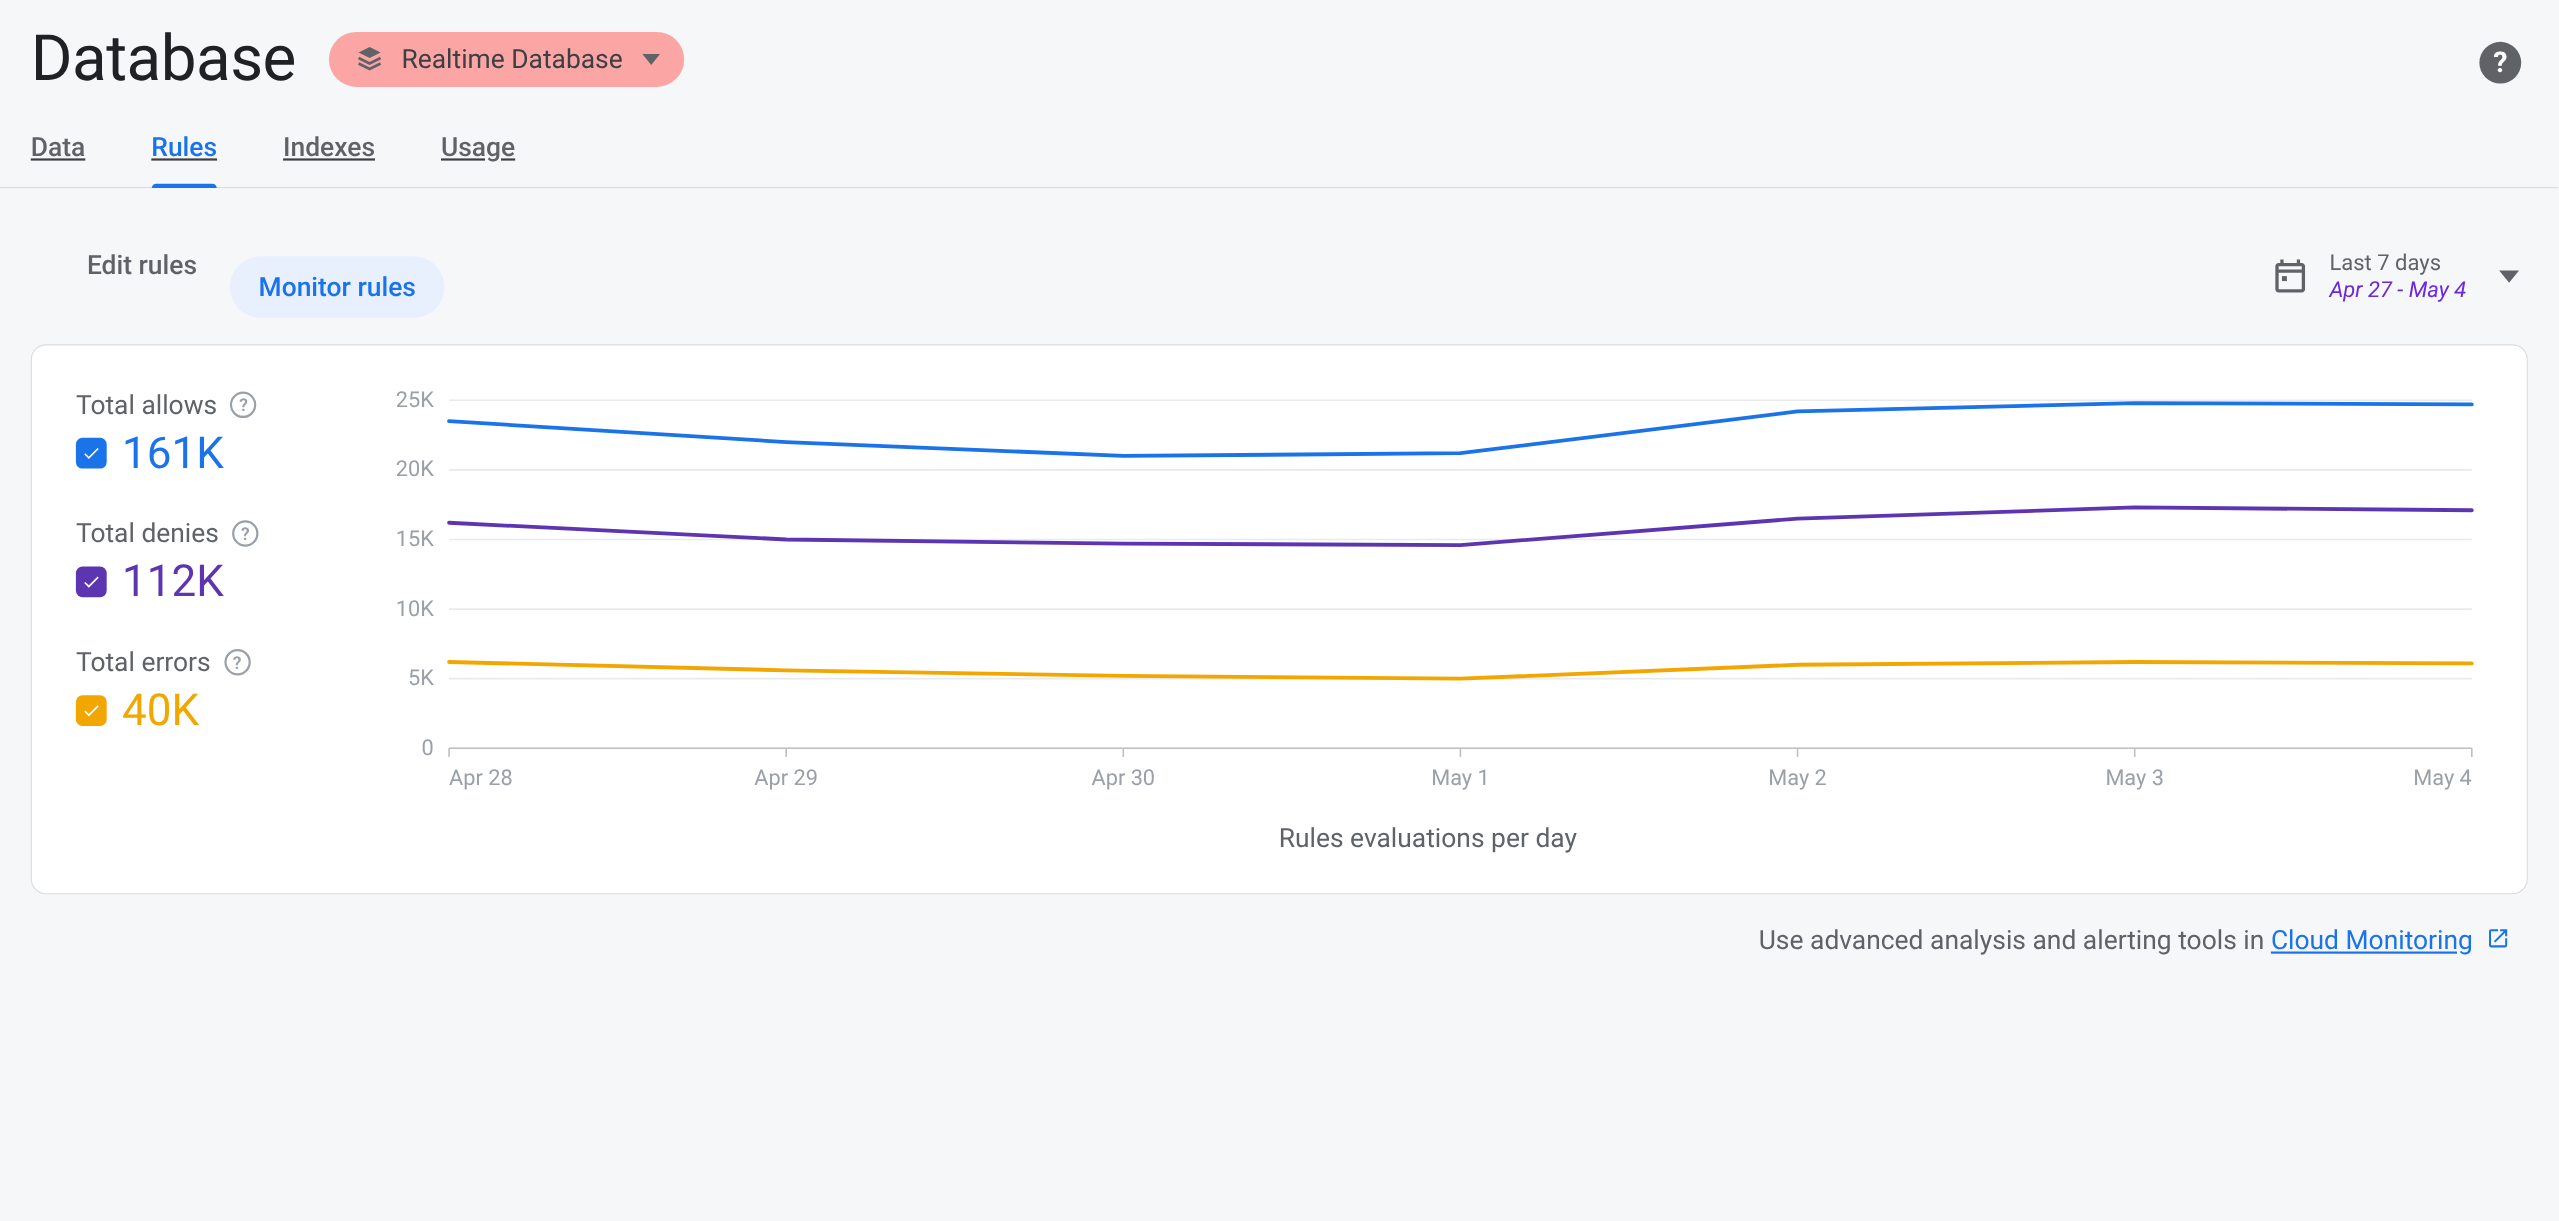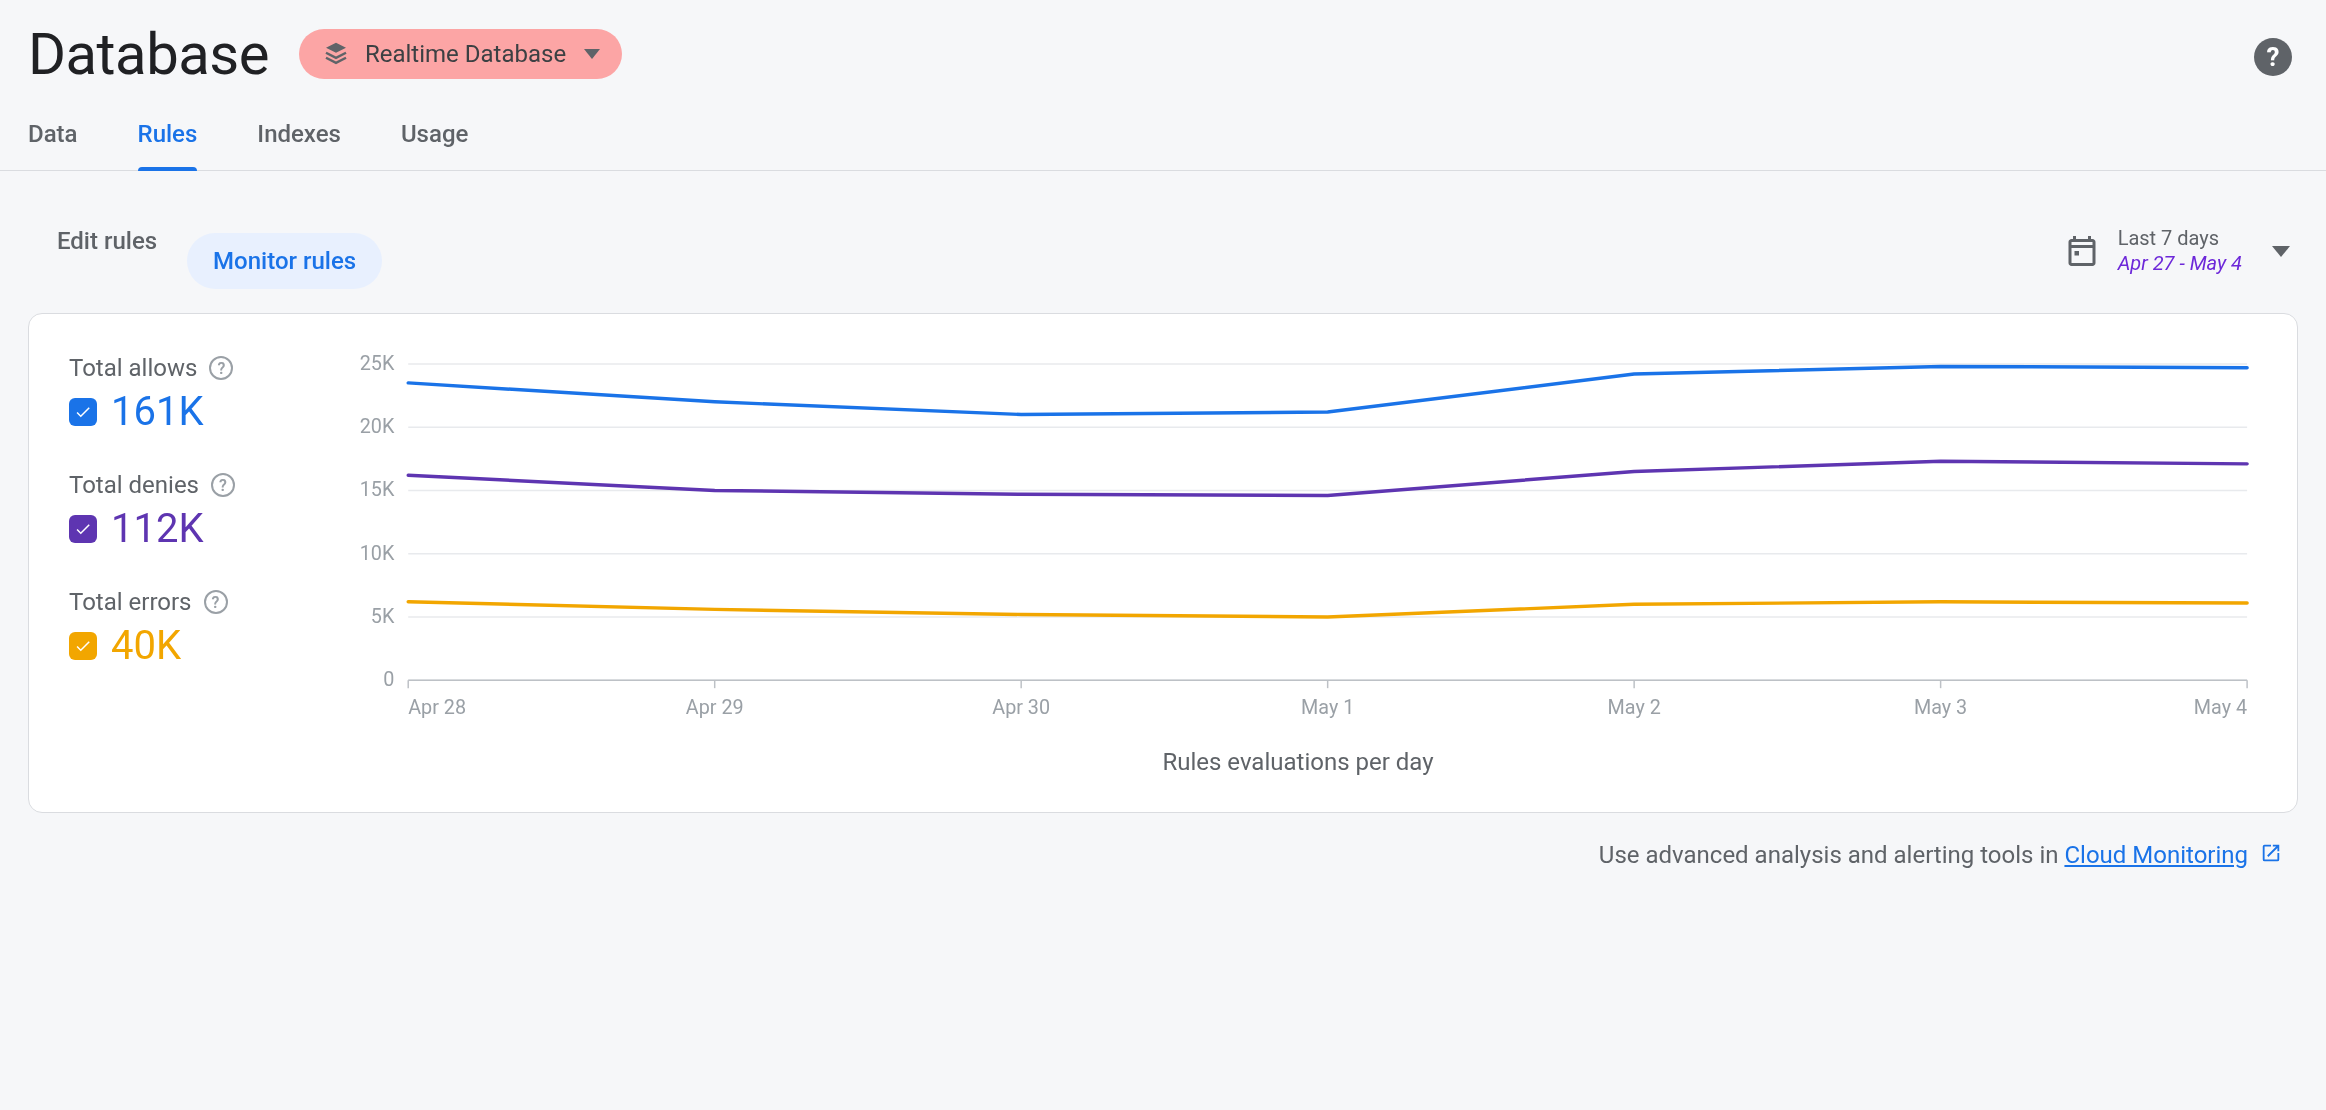--- a/index.html
+++ b/index.html
@@ -49,20 +49,21 @@
     display:flex; align-items:center; justify-content:center;
     font-size: 26px;
     font-weight: 700;
     cursor:pointer;
   }
   .tab-strip {
     display:flex;
     gap: 60px;
     padding: 24px 28px 0 28px;
     border-bottom: 1px solid #dadce0;
+    text-decoration: underline;
   }
   .tab {
     font-size: 24px;
     color: #5f6368;
     font-weight: 500;
     padding-bottom: 22px;
     cursor:pointer;
     position:relative;
   }
   .tab.active {
@@ -73,21 +74,21 @@
     position:absolute;
     left:0; right:0; bottom:-1px;
     height:4px;
     background:#1a73e8;
     border-radius:4px 4px 0 0;
   }
   .subtabs-row {
     display:flex;
     align-items:center;
     justify-content: space-between;
-    padding: 42px 36px 24px 31px;
+    padding: 42px 36px 24px 53px;
   }
   .subtabs {
     display:flex;
     gap: 4px;
   }
   .subtab {
     font-size: 24px;
     color:#5f6368;
     font-weight:500;
     padding: 14px 26px;

